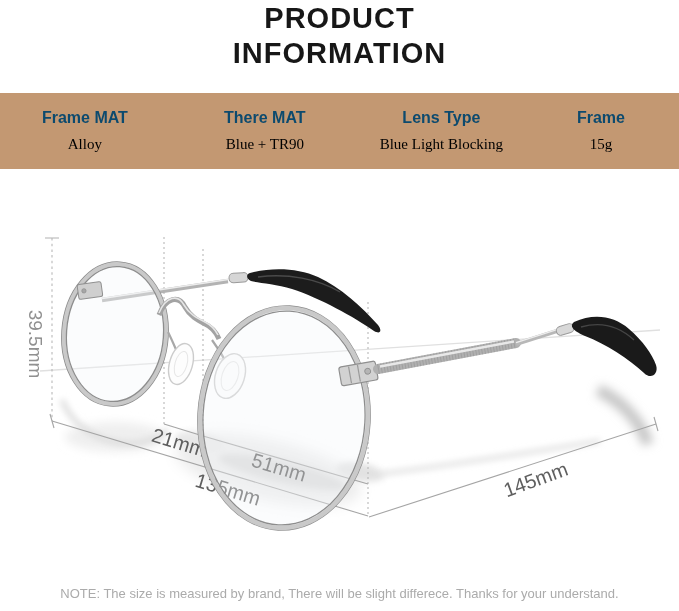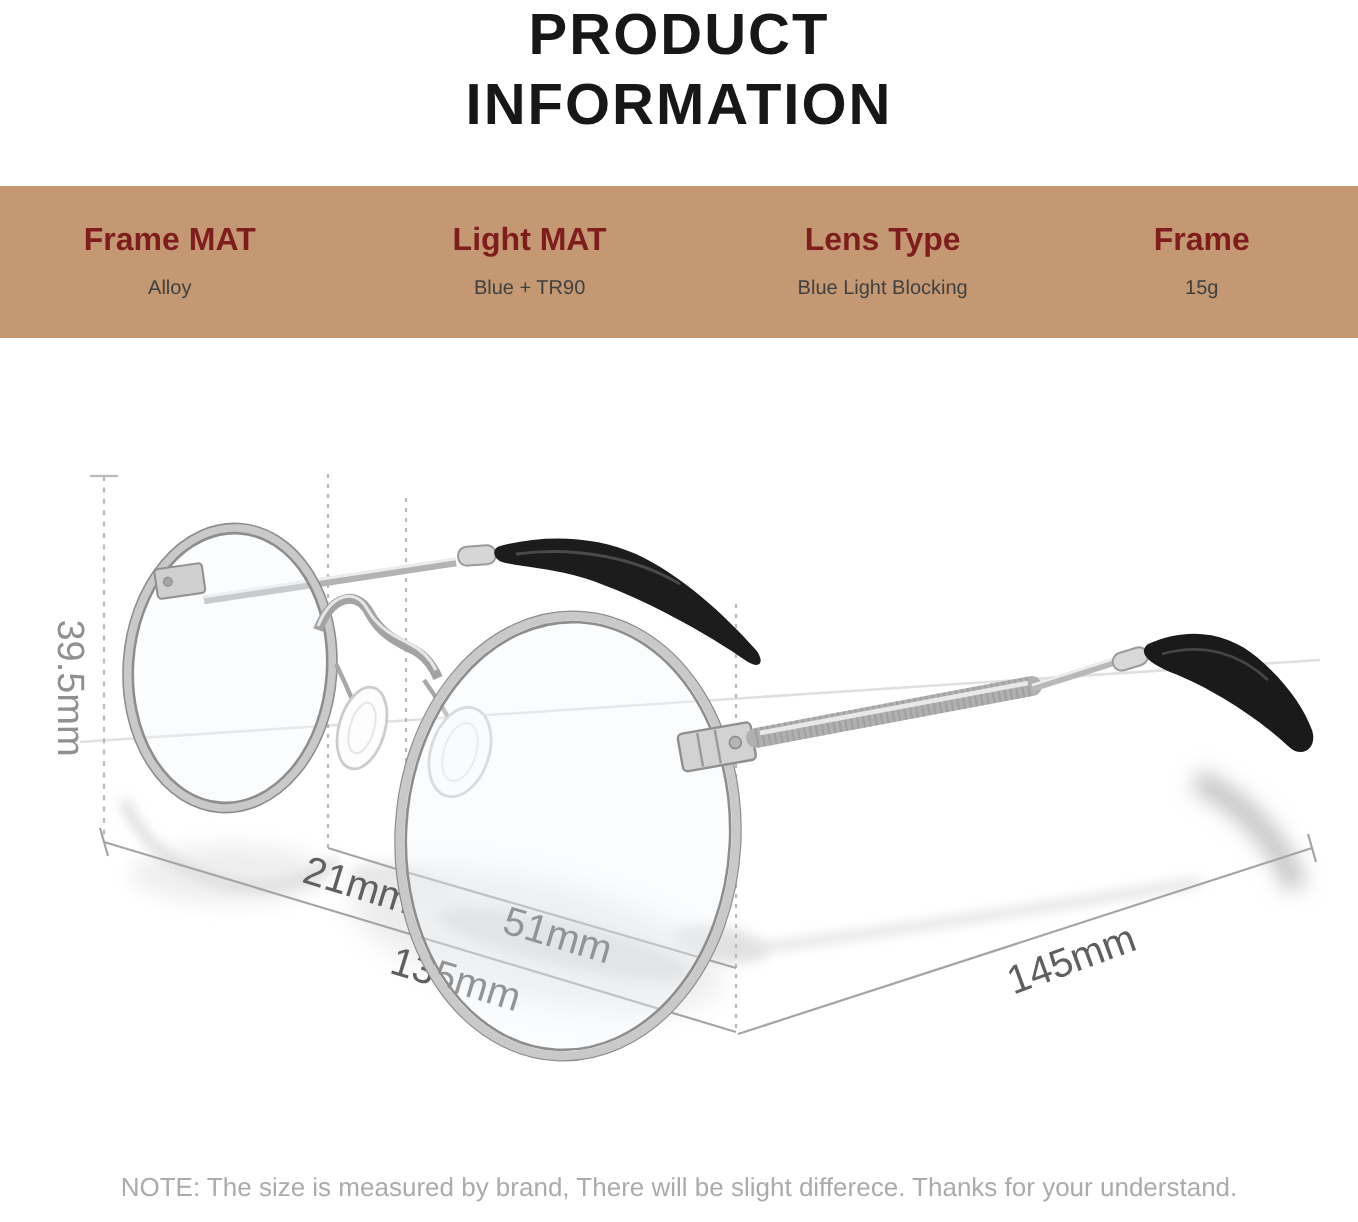--- a/index.html
+++ b/index.html
@@ -12,22 +12,22 @@
          font-weight:bold;font-size:29px;line-height:35px;letter-spacing:1px;
          color:#171717;}
 
   
   .spec-band{position:absolute;top:93px;left:0;width:679px;height:76px;
              background:#c39872;display:flex;align-items:stretch;}
   .spec-col{display:flex;flex-direction:column;justify-content:center;
             align-items:center;gap:9px;}
   .spec-col.c1{width:25%;} .spec-col.c2{width:28%;}
   .spec-col.c3{width:24%;} .spec-col.c4{width:23%;}
-  .spec-header{font-weight:bold;font-size:16px;color:#7f1d1d;}
-  .spec-value{font-size:10px;color:#404040;}
+  .spec-header{font-weight:bold;font-size:16px;color:#0c4a6e;}
+  .spec-value{font-size:15px;color:#000000;font-family:Liberation Serif, serif;}
 
   
   svg.diagram{position:absolute;top:0;left:0;}
   .dim-label{font-family:"Liberation Sans", sans-serif;font-size:20px;fill:#5f5f5f;}
   .dim-label.light{fill:#909090;font-size:19px;}
 
   
   .note{position:absolute;top:586px;left:0;width:100%;text-align:center;
         font-size:13px;color:#ababab;}
 </style>
@@ -40,21 +40,21 @@
     <div>PRODUCT</div>
     <div>INFORMATION</div>
   </div>
 
   <div class="spec-band">
     <div class="spec-col c1">
       <div class="spec-header">Frame MAT</div>
       <div class="spec-value">Alloy</div>
     </div>
     <div class="spec-col c2">
-      <div class="spec-header">Light MAT</div>
+      <div class="spec-header">There MAT</div>
       <div class="spec-value">Blue + TR90</div>
     </div>
     <div class="spec-col c3">
       <div class="spec-header">Lens Type</div>
       <div class="spec-value">Blue Light Blocking</div>
     </div>
     <div class="spec-col c4">
       <div class="spec-header">Frame</div>
       <div class="spec-value">15g</div>
     </div>

